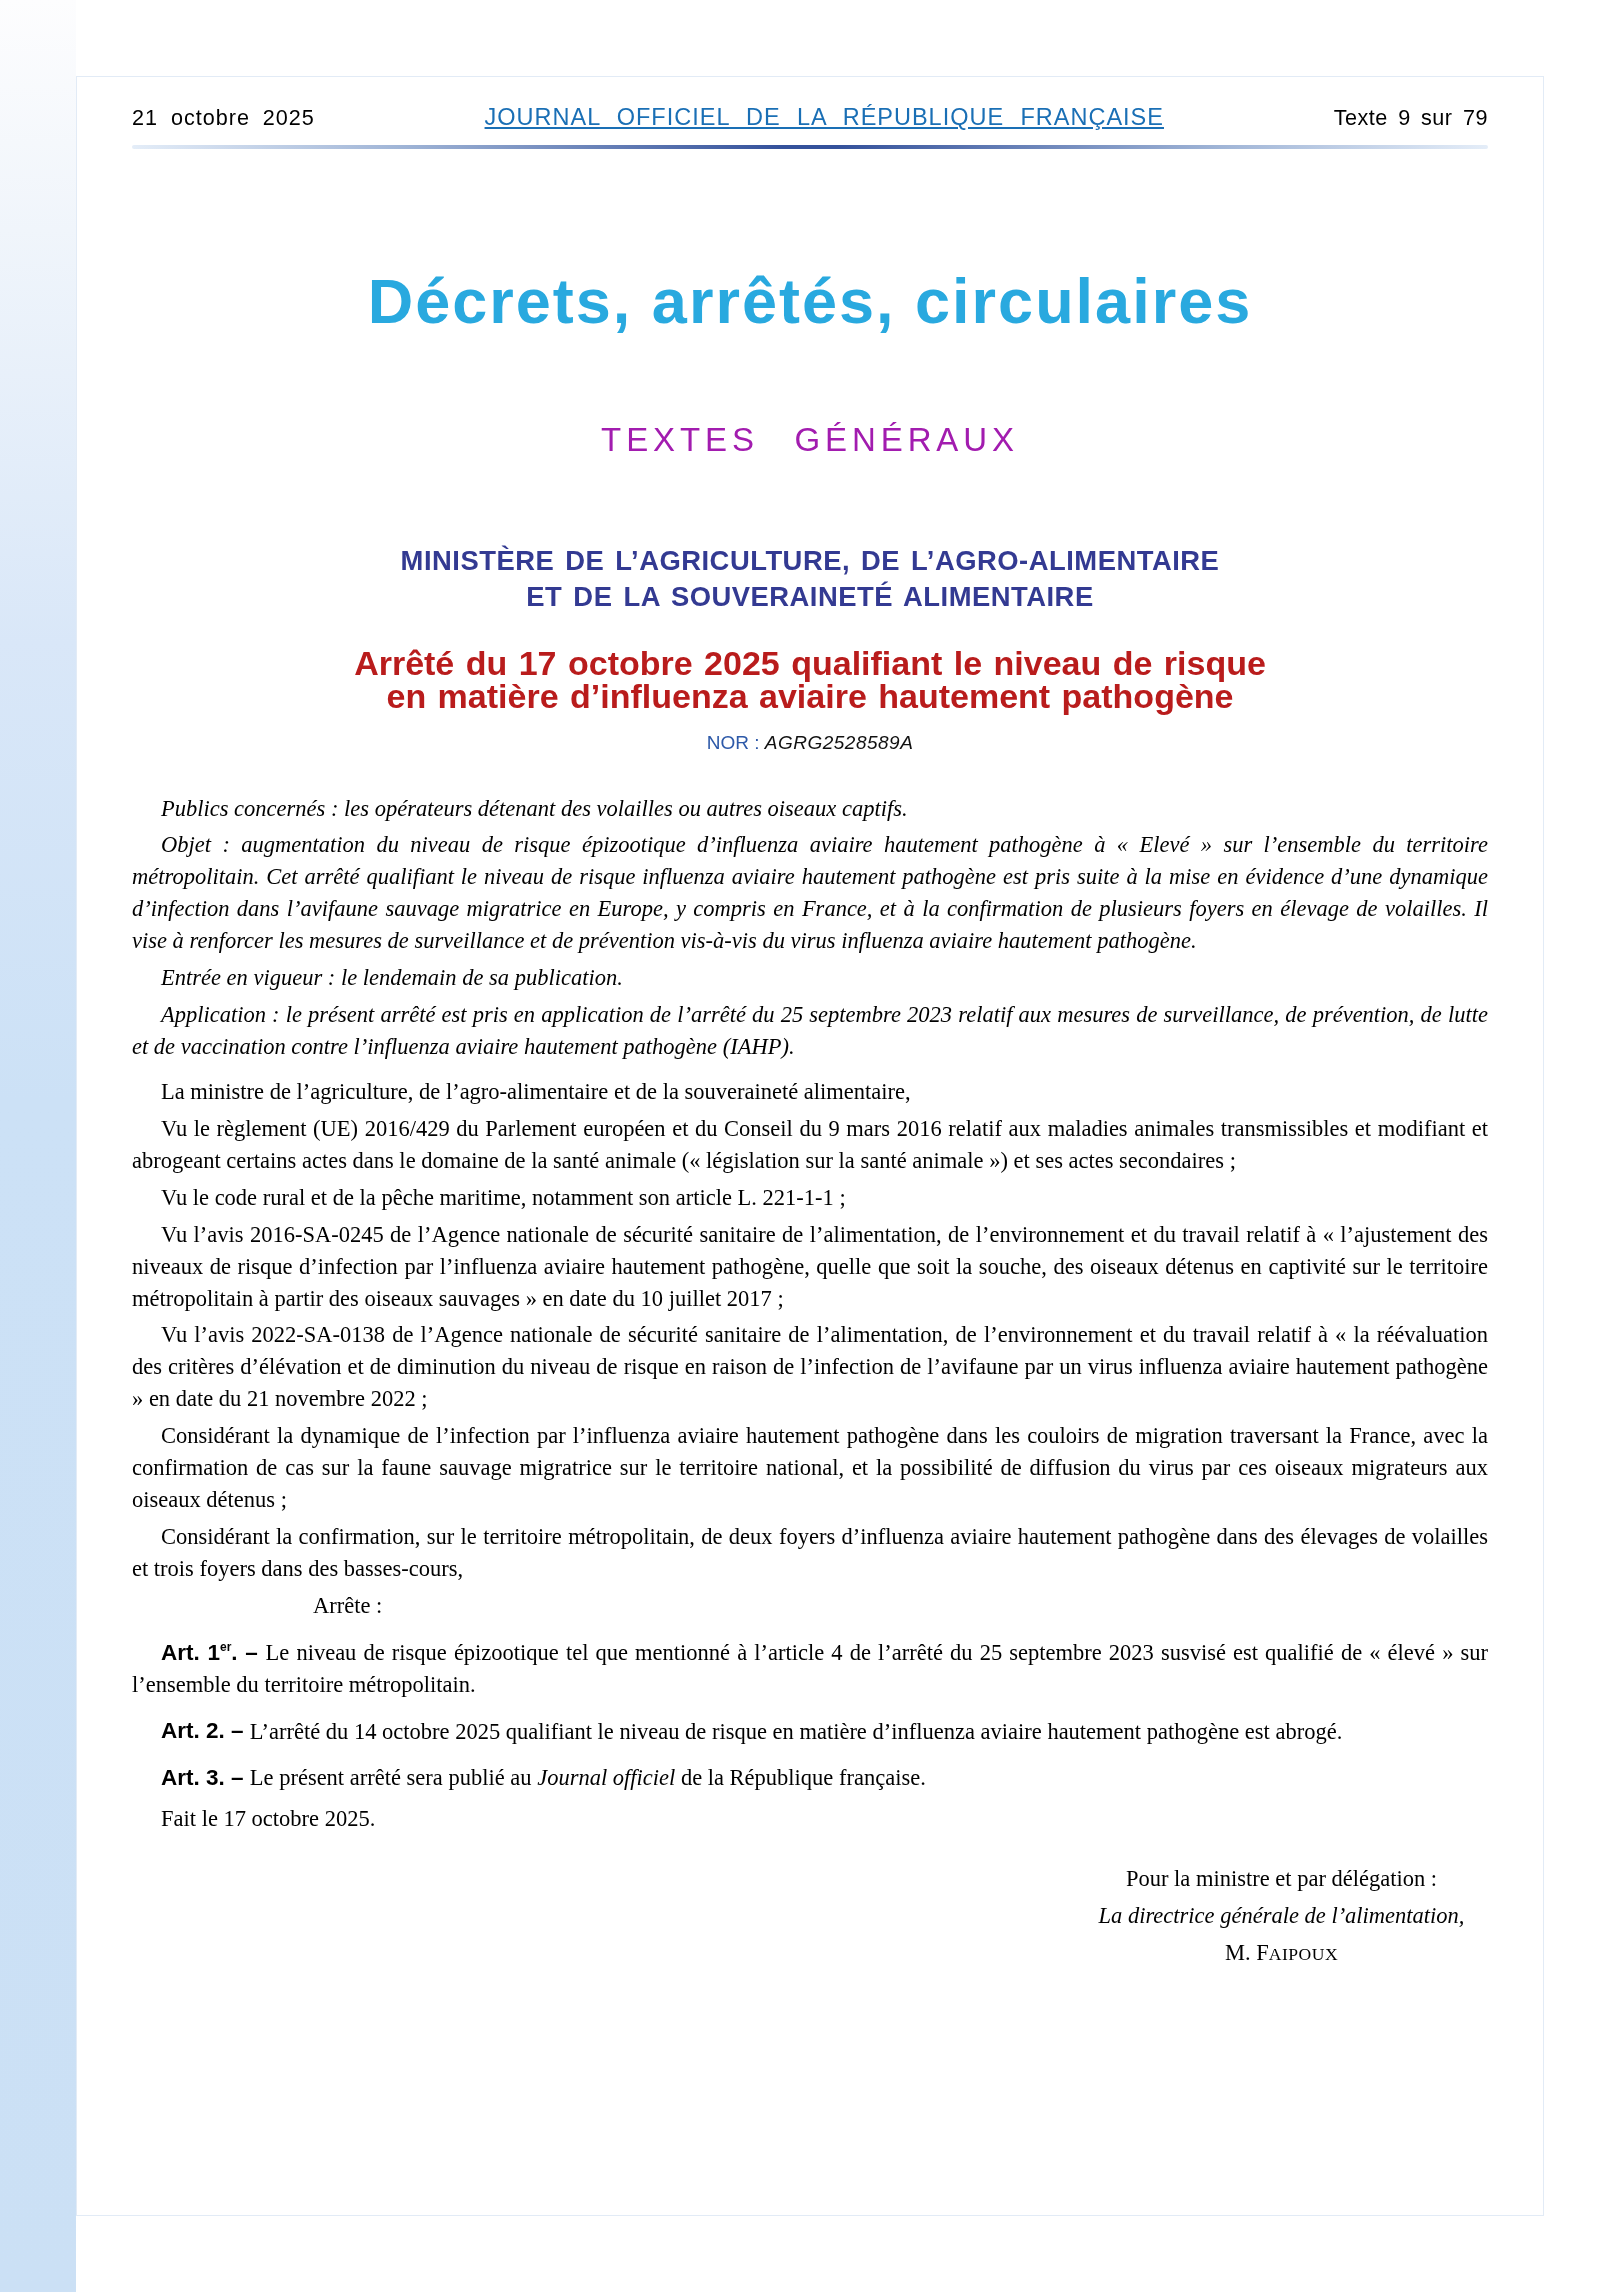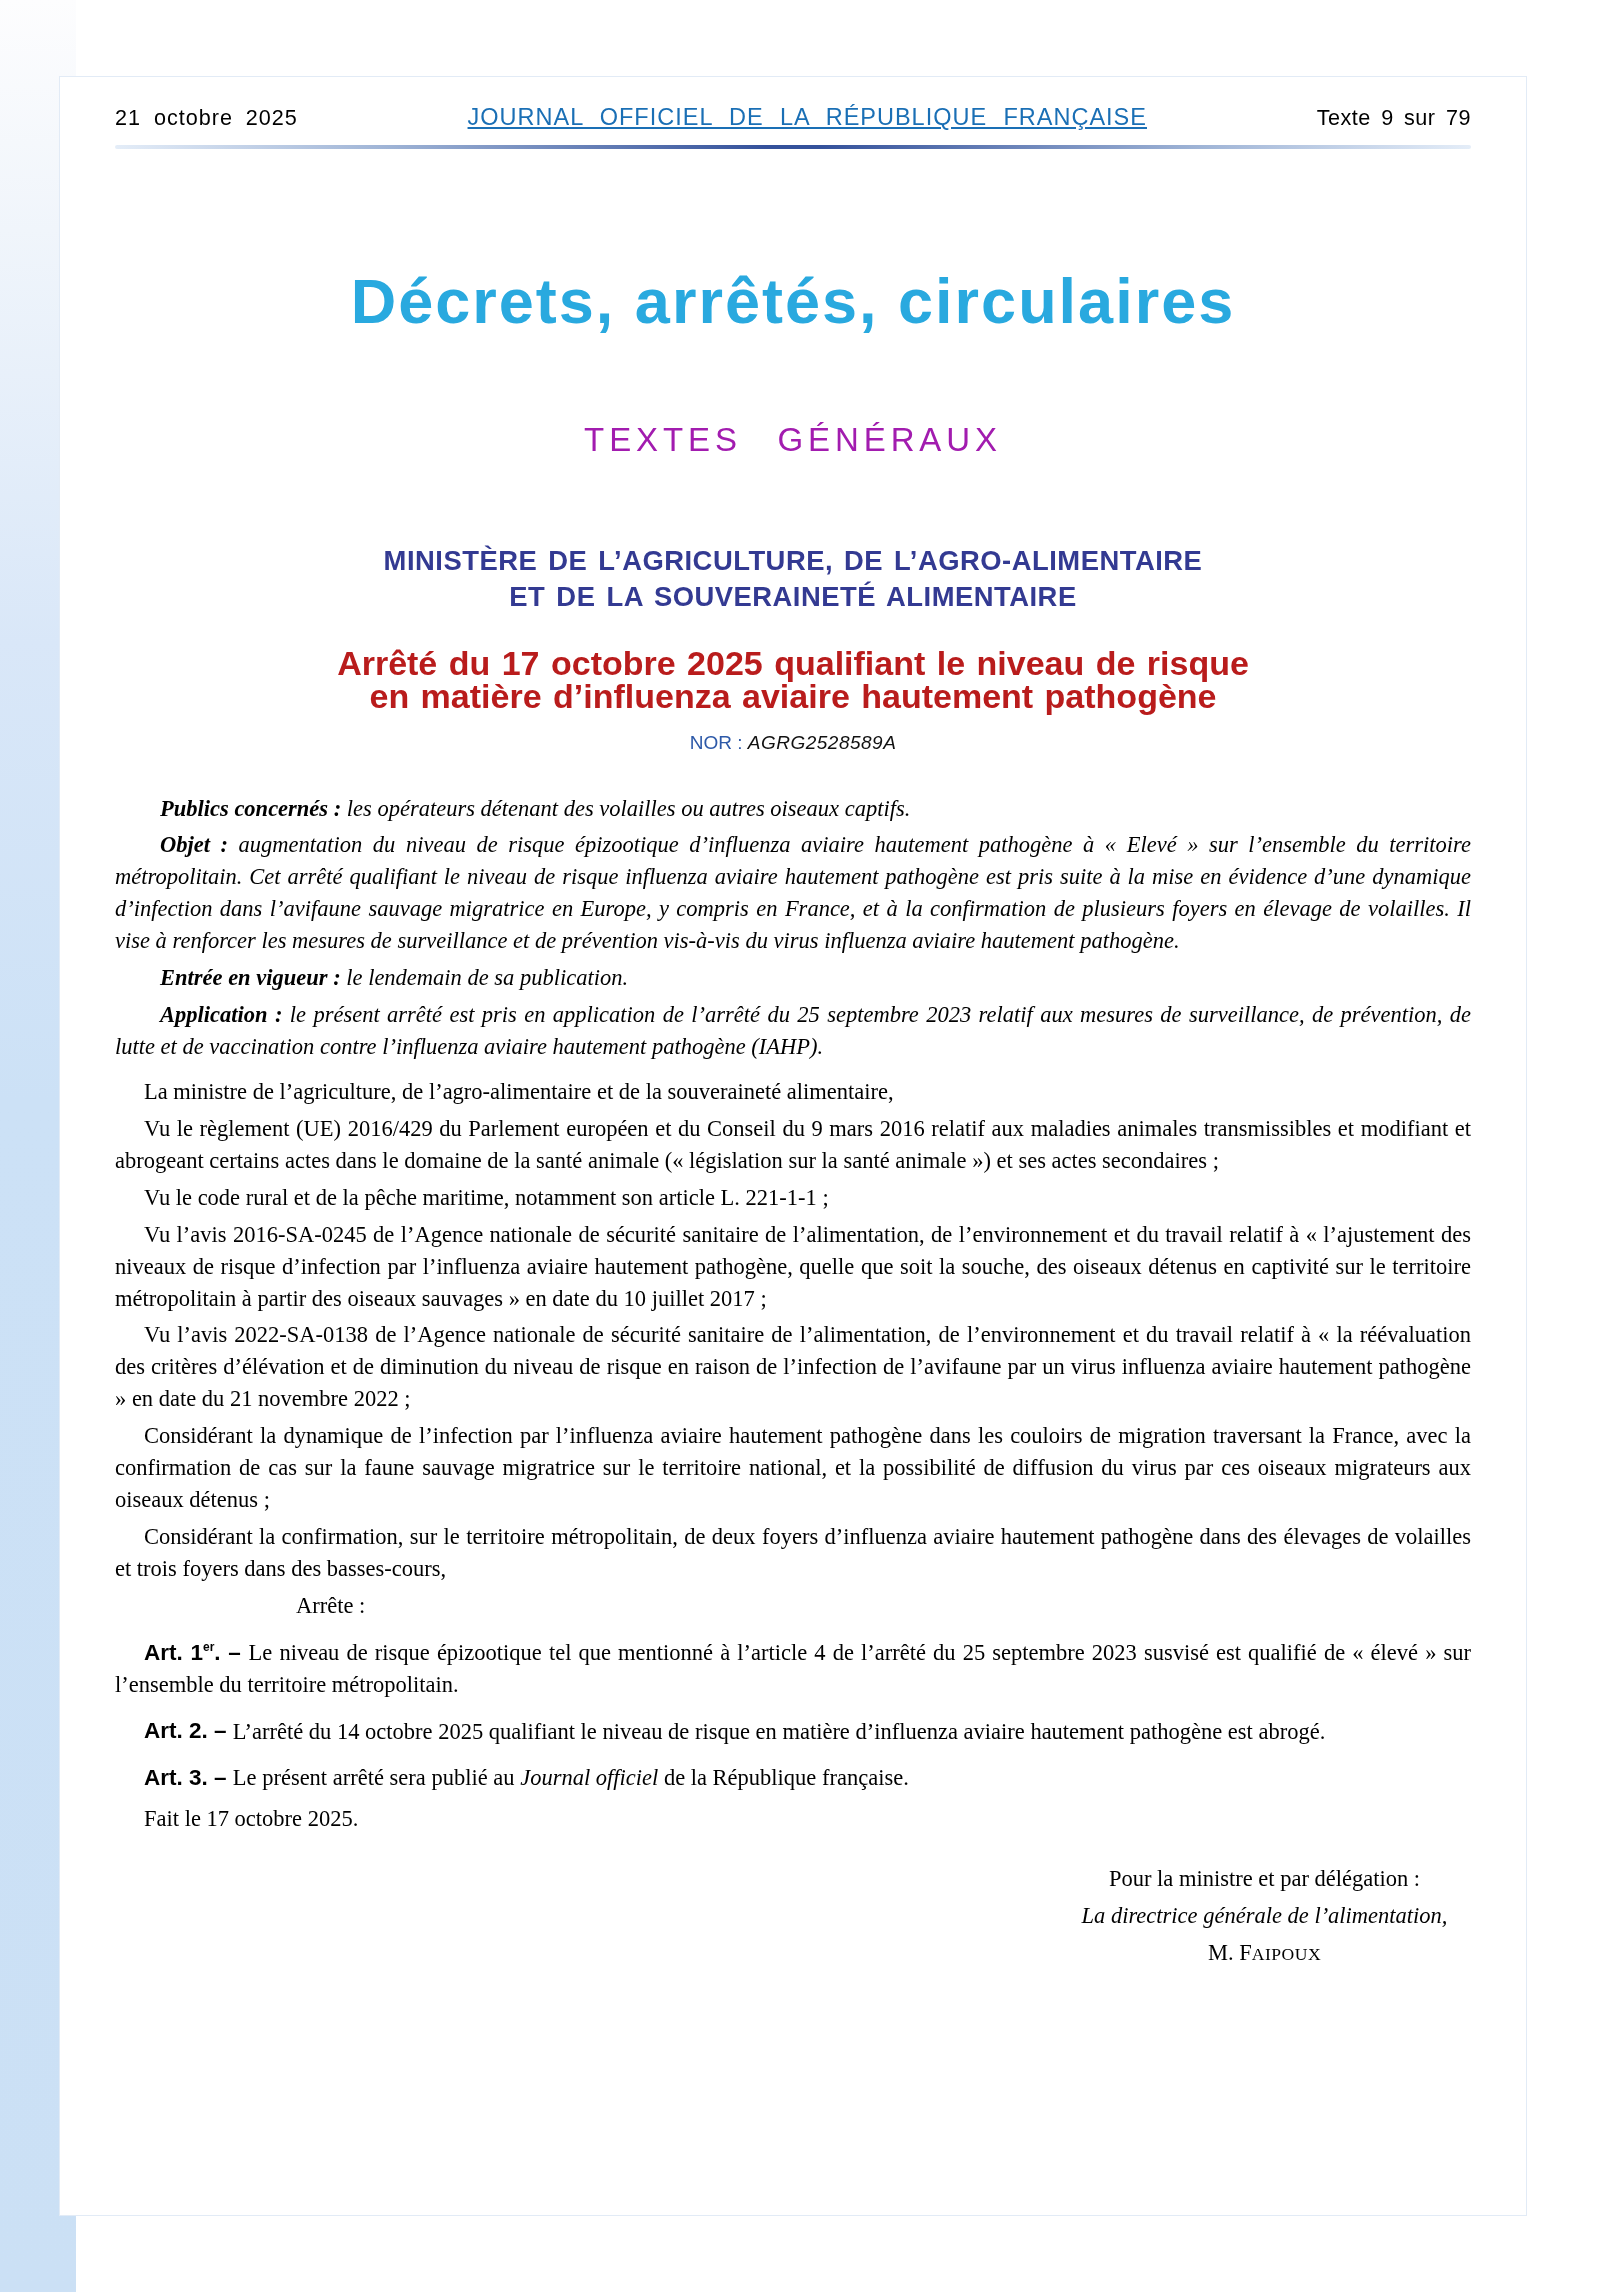--- a/index.html
+++ b/index.html
@@ -6,21 +6,21 @@
   body{
     width:1621px;height:2293px;position:relative;background:#ffffff;
     font-family:"Liberation Serif", serif;color:#000;overflow:hidden;
   }
   .left-band{
     position:absolute;left:0;top:0;width:76px;height:2293px;
     background:linear-gradient(180deg,#fdfdfe 0%,#f0f5fb 8%,#dcea f8 20%,#d3e4f7 30%,#cce1f6 48%,#cbe0f5 100%);
     background:linear-gradient(180deg,#fdfdfe 0%,#f0f5fb 10%,#d9e7f8 28%,#cce1f6 48%,#cbe0f5 100%);
   }
   .sheet{
-    position:absolute;left:59px;top:76px;width:1468px;height:2140px;
+    position:absolute;left:76px;top:76px;width:1468px;height:2140px;
     box-sizing:border-box;background:#ffffff;border:1px solid #e2ebf6;
     padding:19.6px 55px 0 55px;
   }
   .masthead{
     display:flex;justify-content:space-between;align-items:baseline;
     font-family:"Liberation Sans", sans-serif;font-size:21.6px;
     padding:7.8px 0 0 0;
   }
   .masthead .date{letter-spacing:1px;word-spacing:5.9px;}
   .masthead .journal{color:#1a6fb5;font-size:23.5px;letter-spacing:1px;word-spacing:8.8px;text-decoration:underline;}
@@ -51,21 +51,21 @@
   }
   .nor-line{
     margin-top:18.6px;text-align:center;
     font-family:"Liberation Sans", sans-serif;font-size:19px;
   }
   .nor-label{color:#2d59a8;}
   .nor-value{color:#111;font-style:italic;letter-spacing:0.5px;}
   .body-text{margin-top:39px;font-size:22.5px;line-height:32px;text-align:justify;}
   .body-text p{margin:4.9px 0;text-indent:29px;}
   .lead{font-style:italic;}
-  .lead .lead-label{font-weight:bold;margin-left:16px;}
+  .lead .lead-label{font-weight:normal;}
   .preamble p.first{margin-top:12.7px;}
   .decree-word{margin:23.5px 0 17.6px 0;text-indent:0;padding-left:152px;}
   .article p{margin:8.8px 0;}
   .art-label{font-family:"Liberation Sans", sans-serif;font-weight:bold;}
   .art-label sup{font-size:12px;vertical-align:8.8px;}
   .ital{font-style:italic;}
   .fait{margin-top:8.8px;}
   .signature{
     margin:25.5px 23.5px 0 auto;width:fit-content;text-align:center;
     font-size:22.5px;line-height:37px;

